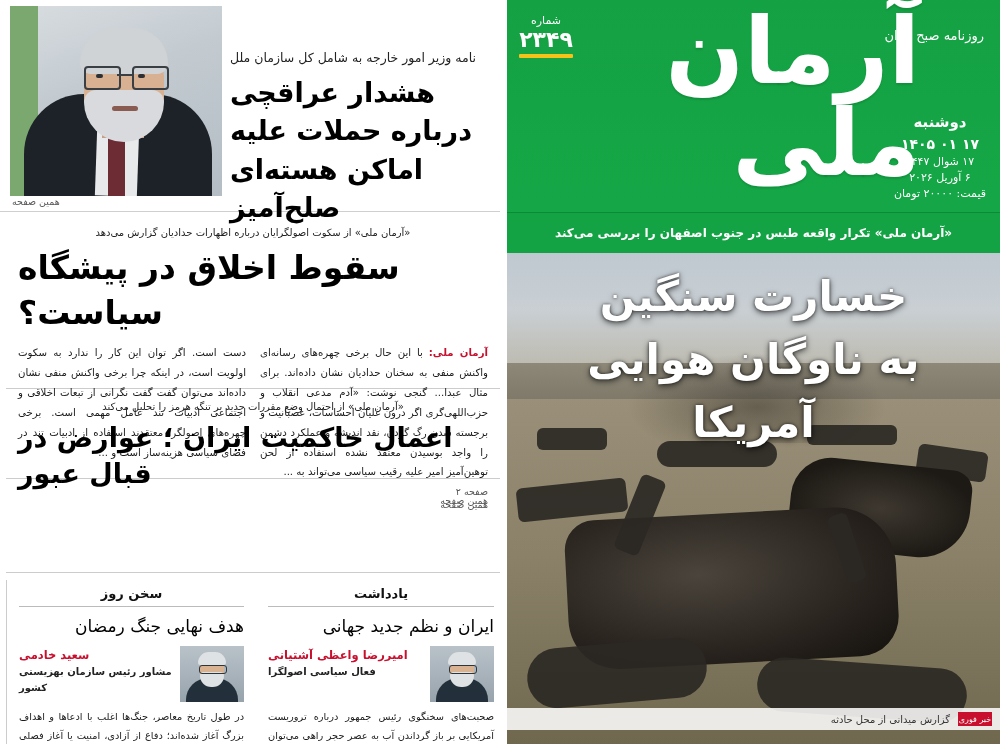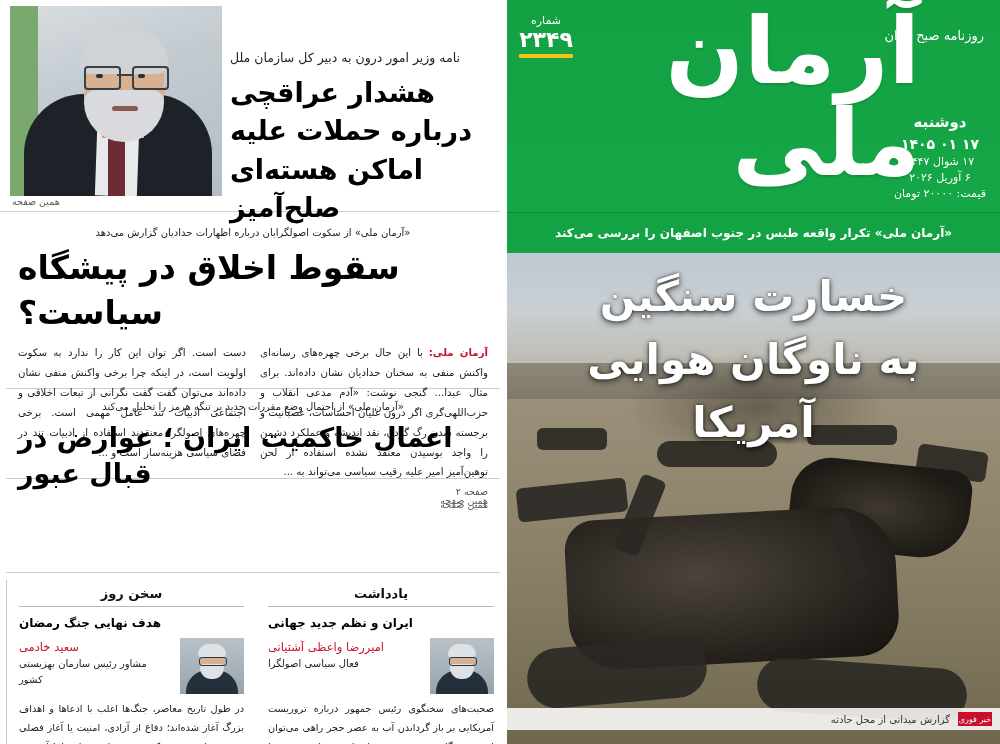--- a/index.html
+++ b/index.html
@@ -283,48 +283,48 @@
   .bcol .sec-title {
     text-align: center;
     font-size: 13px;
     font-weight: bold;
     color: #111;
     padding-bottom: 5px;
     border-bottom: 1px solid #bbb;
     margin-bottom: 7px;
   }
   .bcol .b-headline {
-    font-size: 12px;
-    font-weight: bold;
-    text-align: left;
+    font-size: 17px;
+    font-weight: normal;
+    text-align: right;
     line-height: 1.5;
     margin-bottom: 6px;
     color: #000;
   }
   .bcol .author-row {
     display: flex;
     align-items: flex-start;
     gap: 8px;
     direction: rtl;
     margin-bottom: 5px;
   }
   .bcol .author-txt {
     flex: 1;
     text-align: left;
     line-height: 1.6;
   }
   .bcol .author-name {
     font-size: 11.5px;
-    font-weight: normal;
+    font-weight: bold;
     color: #c8102e;
   }
   .bcol .author-role {
     font-size: 10px;
     color: #222;
-    font-weight: normal;
+    font-weight: bold;
   }
   .bcol .thumb {
     width: 64px; height: 56px;
     background: linear-gradient(180deg,#b9c2c9,#97a3ac);
     position: relative; overflow: hidden;
     flex: 0 0 auto;
   }
   .bcol .thumb .t-suit {
     position: absolute; left: 6px; bottom: -4px; width: 52px; height: 28px;
     background: #23303b; border-radius: 22px 22px 0 0;
@@ -487,21 +487,21 @@
       <div class="hair"></div>
       <div class="mouth"></div>
       <div class="eyeL"></div>
       <div class="eyeR"></div>
       <div class="glasses">
           <i class="l"></i>
           <b></b>
           <i class="r"></i>
         </div>
     </div>
-    <div class="kicker">نامه وزیر امور درون به دبیر کل سازمان ملل</div>
+    <div class="kicker">نامه وزیر امور خارجه به شامل کل سازمان ملل</div>
     <div class="headline">هشدار عراقچی درباره حملات علیه اماکن هسته‌ای صلح‌آمیز</div>
     <div class="pagenote">همین صفحه</div>
   </div>
 
   <div class="left-col">
 
     <div class="art art-1">
       <div class="kicker">«آرمان ملی» از سکوت اصولگرایان درباره اظهارات حدادیان گزارش می‌دهد</div>
       <div class="headline">سقوط اخلاق در پیشگاه سیاست؟</div>
       <div class="body">

